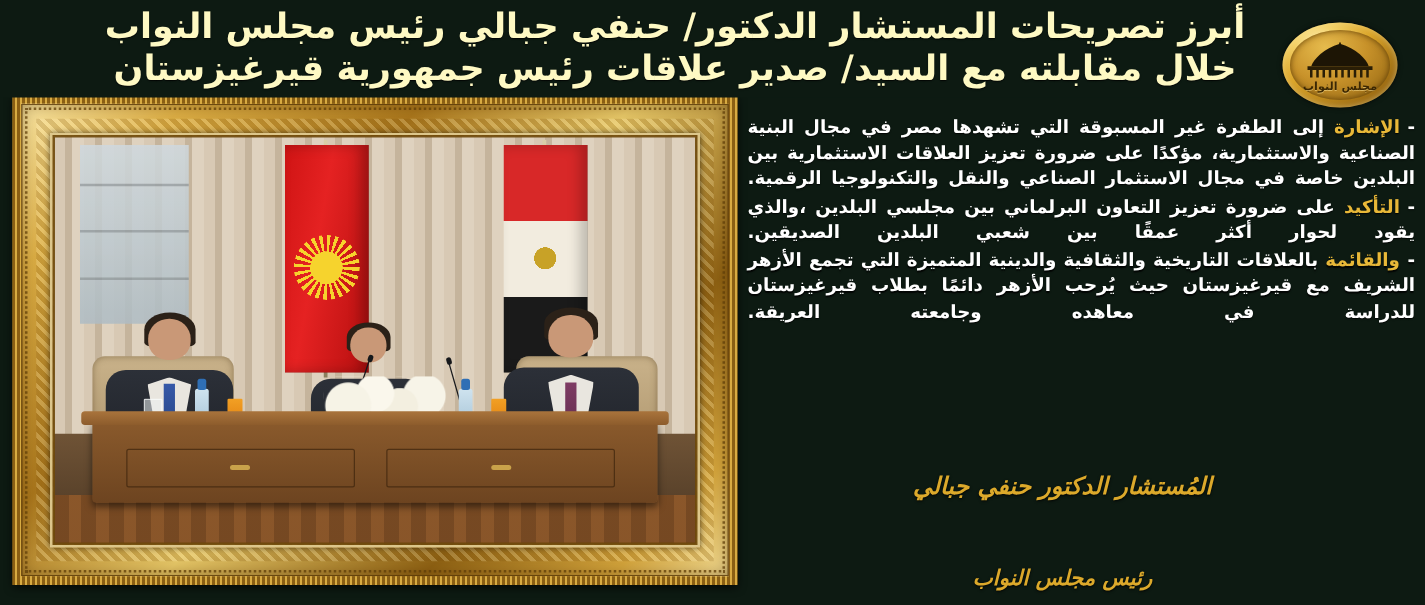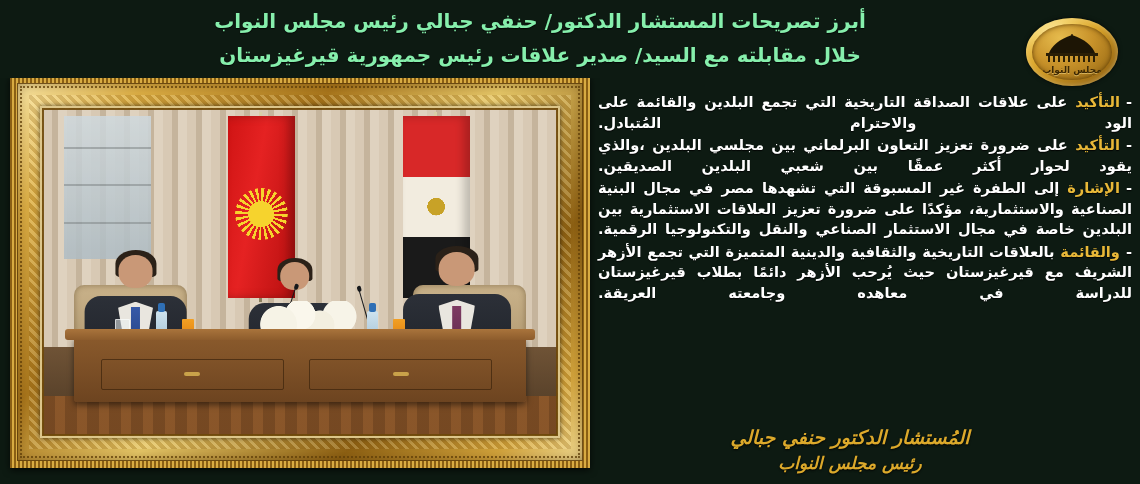--- a/index.html
+++ b/index.html
@@ -28,22 +28,22 @@
   }
   .header-lines {
     position: absolute;
     top: 4px;
     right: 120px;
     left: 60px;
     text-align: center;
     direction: rtl;
   }
   .hline {
-    color: #86efac;
-    font-size: 20px;
+    color: #fef9c3;
+    font-size: 28px;
     font-weight: bold;
     line-height: 34px;
     letter-spacing: 0px;
     white-space: nowrap;
     text-shadow: 0 1px 1px rgba(0,0,0,.8);
   }
 
   
   .logo {
     position: absolute;
@@ -480,20 +480,21 @@
     z-index: 6;
   }
   .sig-line {
     color: #dca92b;
     font-family: "DejaVu Serif", "Liberation Serif", serif;
     font-weight: bold;
     font-style: italic;
     line-height: 26px;
     letter-spacing: 1px;
     text-shadow: 0 1px 2px rgba(0,0,0,.85);
+    margin-top: 48px;
   }
   .sig-line.one { font-size: 19px; }
   .sig-line.two { font-size: 17px; }
 </style>
 </head>
 <body>
 
 <div id="stage">
 
   <div class="header">
@@ -613,30 +614,27 @@
         </div>
         <div class="drawer" style="left:52%">
           <div class="knob"></div>
         </div>
       </div>
     </div>
   </div>
 
   <div class="bullets">
 
+
     <div class="bullet">
-      <span class="dash">-</span><span class="kw">التأكيد</span><span> على علاقات الصداقة التاريخية التي تجمع البلدين والقائمة على الود والاحترام المُتبادل.</span>
+      <span class="dash">-</span><span class="kw">الإشارة</span><span> إلى الطفرة غير المسبوقة التي تشهدها مصر في مجال البنية الصناعية والاستثمارية، مؤكدًا على ضرورة تعزيز العلاقات الاستثمارية بين البلدين خاصة في مجال الاستثمار الصناعي والنقل والتكنولوجيا الرقمية.</span>
     </div>
 
     <div class="bullet">
       <span class="dash">-</span><span class="kw">التأكيد</span><span> على ضرورة تعزيز التعاون البرلماني بين مجلسي البلدين ،والذي يقود لحوار أكثر عمقًا بين شعبي البلدين الصديقين.</span>
-    </div>
-
-    <div class="bullet">
-      <span class="dash">-</span><span class="kw">الإشارة</span><span> إلى الطفرة غير المسبوقة التي تشهدها مصر في مجال البنية الصناعية والاستثمارية، مؤكدًا على ضرورة تعزيز العلاقات الاستثمارية بين البلدين خاصة في مجال الاستثمار الصناعي والنقل والتكنولوجيا الرقمية.</span>
     </div>
 
     <div class="bullet">
       <span class="dash">-</span><span class="kw">والقائمة</span><span> بالعلاقات التاريخية والثقافية والدينية المتميزة التي تجمع الأزهر الشريف مع قيرغيزستان حيث يُرحب الأزهر دائمًا بطلاب قيرغيزستان للدراسة في معاهده وجامعته العريقة.</span>
     </div>
   </div>
 
   <div class="signature">
     <div class="sig-line one">المُستشار الدكتور حنفي جبالي</div>
     <div class="sig-line two">رئيس مجلس النواب</div>

